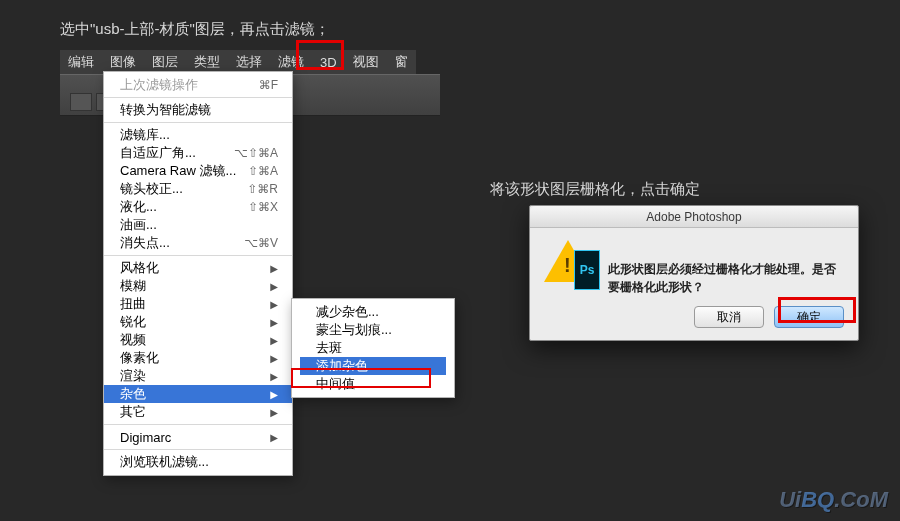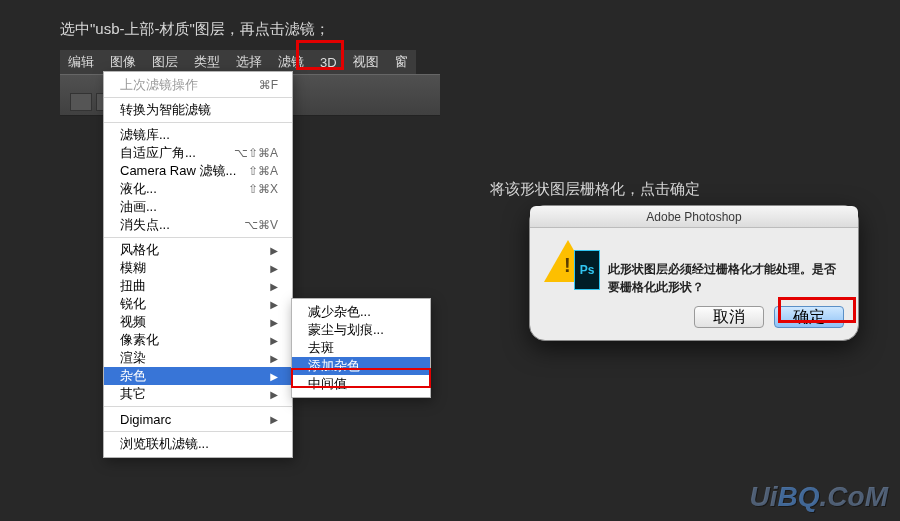--- a/index.html
+++ b/index.html
@@ -18,39 +18,39 @@
   
   .dropdown { position: absolute; top: 71px; left: 103px; width: 190px; background: #fff; border: 1px solid #b5b5b5; box-shadow: 2px 4px 12px rgba(0,0,0,0.35); font-size: 13px; color: #000; padding: 4px 0; z-index: 20; }
   .dropdown .item { display: flex; justify-content: space-between; align-items: center; padding: 1px 14px 1px 16px; white-space: nowrap; height: 18px; }
   .dropdown .item.disabled { color: #9a9a9a; }
   .dropdown .item.selected { background: #3875d7; color: #fff; }
   .dropdown .sep { height: 1px; background: #d8d8d8; margin: 3px 0; }
   .shortcut { color: #6a6a6a; font-size: 12px; }
   .arrow { font-size: 10px; color: #555; }
   .item.selected .arrow { color: #fff; }
   
-  .submenu { position: absolute; top: 298px; left: 291px; width: 140px; background: #fff; border: 1px solid #b5b5b5; box-shadow: 2px 4px 12px rgba(0,0,0,0.35); font-size: 13px; color: #000; padding: 4px 0; z-index: 25; }
+  .submenu { position: absolute; top: 298px; left: 291px; width: 164px; background: #fff; border: 1px solid #b5b5b5; box-shadow: 2px 4px 12px rgba(0,0,0,0.35); font-size: 13px; color: #000; padding: 4px 8px; z-index: 25; }
   .submenu .item { padding: 1px 14px 1px 16px; height: 18px; display:flex; align-items:center; }
   .submenu .item.selected { background: #3875d7; color: #fff; }
   .hl-submenu { position: absolute; top: 368px; left: 291px; width: 140px; height: 20px; border: 2px solid #e30000; z-index: 60; }
   
-  .dialog { position: absolute; top: 205px; left: 529px; width: 330px; background: #ececec; border: 1px solid #8a8a8a; border-radius: 16px; box-shadow: 0 8px 25px rgba(0,0,0,0.6); z-index: 30; }
+  .dialog { position: absolute; top: 205px; left: 529px; width: 330px; background: #ececec; border: 1px solid #8a8a8a; border-radius: 2px; box-shadow: 0 8px 25px rgba(0,0,0,0.6); z-index: 30; }
   .dialog .titlebar { height: 22px; background: linear-gradient(#f6f6f6,#dcdcdc); border-bottom:1px solid #bcbcbc; border-radius: 6px 6px 0 0; text-align: center; font-size: 12px; line-height: 22px; color: #3a3a3a; font-weight: 500; }
   .dialog .body { padding: 12px 14px 10px 14px; display: flex; gap: 10px; }
   .dialog .iconwrap { position: relative; width: 54px; height: 48px; flex:none; }
   .warn { width: 0; height: 0; border-left: 24px solid transparent; border-right: 24px solid transparent; border-bottom: 42px solid #fdbf00; position:absolute; top:0; left:0; }
   .warn-bang { position:absolute; top:14px; left:20px; font-weight:bold; color:#5a3c00; font-size:20px; }
   .ps-badge { position:absolute; bottom:-2px; right:-2px; width:26px; height:40px; background:#001d26; color:#31c5f0; font-size:12px; font-weight:bold; display:flex; align-items:center; justify-content:center; border:1px solid #31c5f0; }
   .dialog .msg { font-size: 12px; color: #222; line-height: 1.5; font-weight:600;margin-top:20px; }
   .dialog .buttons { display:flex; justify-content:flex-end; gap:10px; padding: 0 14px 12px 14px; }
-  .dialog button { width: 70px; height: 22px; font-size: 16px; border-radius: 4px; border:1px solid #9a9a9a; background: linear-gradient(#fdfdfd,#e2e2e2); cursor:pointer; }
+  .dialog button { width: 70px; height: 22px; font-size: 12px; border-radius: 4px; border:1px solid #9a9a9a; background: linear-gradient(#fdfdfd,#e2e2e2); cursor:pointer; }
   .dialog button.primary { background: linear-gradient(#cfe8ff,#8fc2f5); border-color:#5a8fc6; font-weight:500; }
   .hl-ok { position:absolute; top: 297px; left: 778px; width: 78px; height: 26px; border: 3px solid #e30000; z-index: 70; }
   
-  .watermark { position:absolute; bottom:8px; right:12px; font-size:28px; font-style:italic; font-weight:bold; color: rgba(160,200,255,0.4); text-shadow:1px 1px 0 rgba(0,0,0,0.4); z-index:80; }
+  .watermark { position:absolute; bottom:8px; right:12px; font-size:22px; font-style:italic; font-weight:bold; color: rgba(160,200,255,0.4); text-shadow:1px 1px 0 rgba(0,0,0,0.4); z-index:80; }
   .watermark span.b { color: rgba(100,170,255,0.55); }
 </style>
 </head>
 <body>
 
 <div class="instruction1">选中"usb-上部-材质"图层，再点击滤镜；</div>
 <div class="instruction2">将该形状图层栅格化，点击确定</div>
 
 <div class="menubar">
   <span>编辑</span>
@@ -87,20 +87,24 @@
   <div class="item">
       <span>滤镜库...</span>
     </div>
   <div class="item">
       <span>自适应广角...</span>
       <span class="shortcut">⌥⇧⌘A</span>
     </div>
   <div class="item">
       <span>Camera Raw 滤镜...</span>
       <span class="shortcut">⇧⌘A</span>
+    </div>
+  <div class="item">
+      <span>镜头校正...</span>
+      <span class="shortcut">⇧⌘R</span>
     </div>
   <div class="item">
       <span>液化...</span>
       <span class="shortcut">⇧⌘X</span>
     </div>
   <div class="item">
       <span>油画...</span>
     </div>
   <div class="item">
       <span>消失点...</span>

